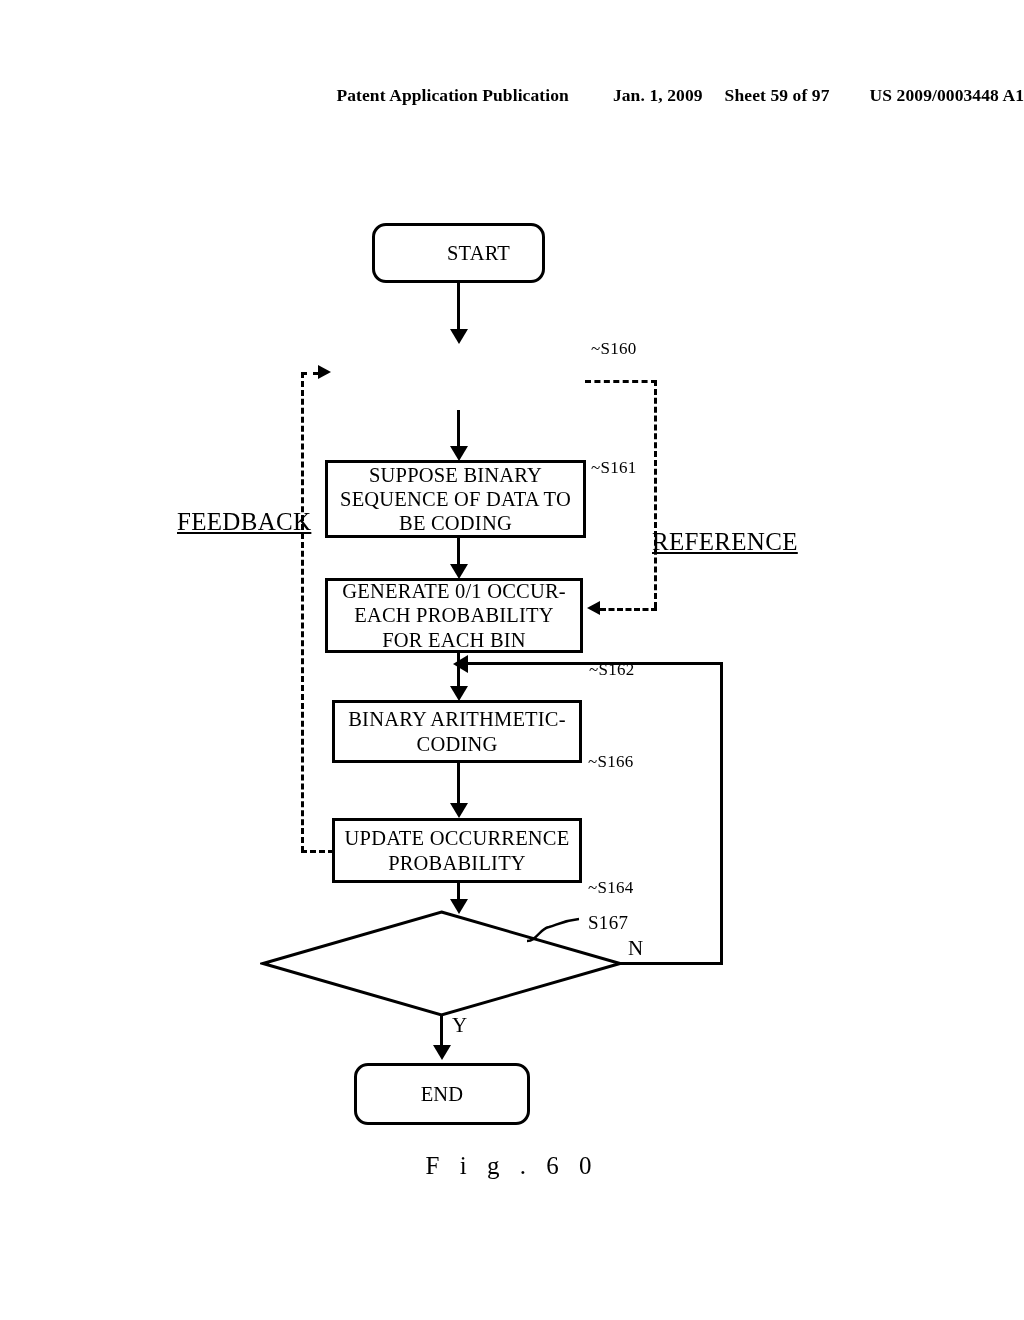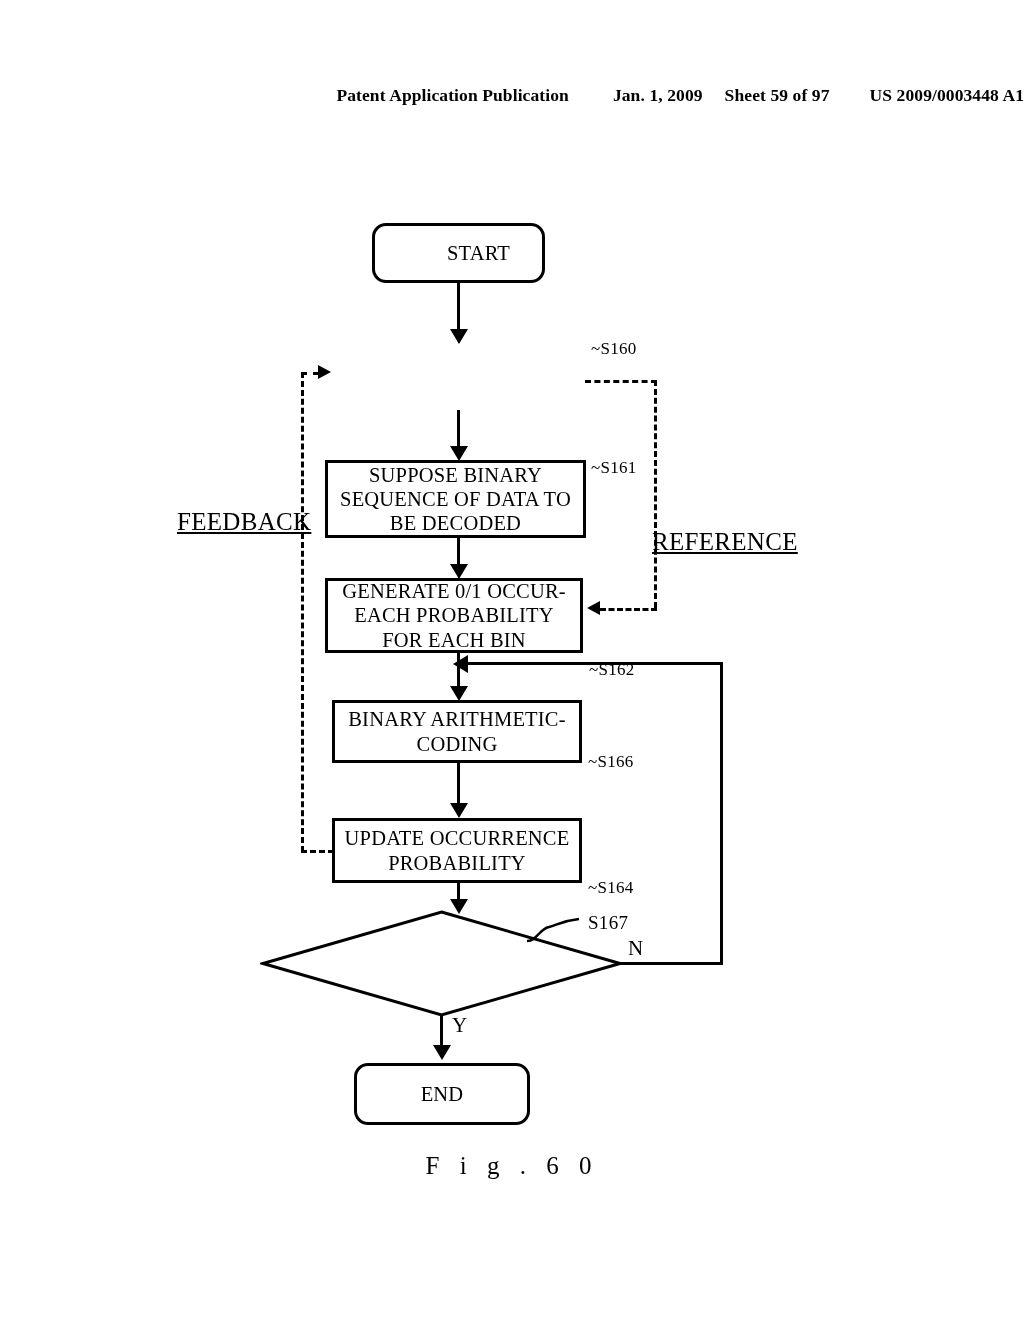--- a/index.html
+++ b/index.html
@@ -194,21 +194,21 @@
     <span>~S160</span>
   </div>
 
   <div class="vline" style="left:457px; top:410px; height:36px;"></div>
   <div class="arrow-down" style="left:449.5px; top:446px;"></div>
 
   <div class="node" style="left:325px; top:460px; width:261px; height:78px;">
     <span class="txt">
       <span>SUPPOSE BINARY</span><br>
       <span>SEQUENCE OF DATA TO</span><br>
-      <span>BE DECODED</span>
+      <span>BE CODING</span>
     </span>
   </div>
   <div class="tag" style="left:591px; top:458px;">
     <span>~S161</span>
   </div>
 
   <div class="vline" style="left:457px; top:538px; height:26px;"></div>
   <div class="arrow-down" style="left:449.5px; top:564px;"></div>
 
   <div class="node" style="left:325px; top:578px; width:258px; height:75px;">

